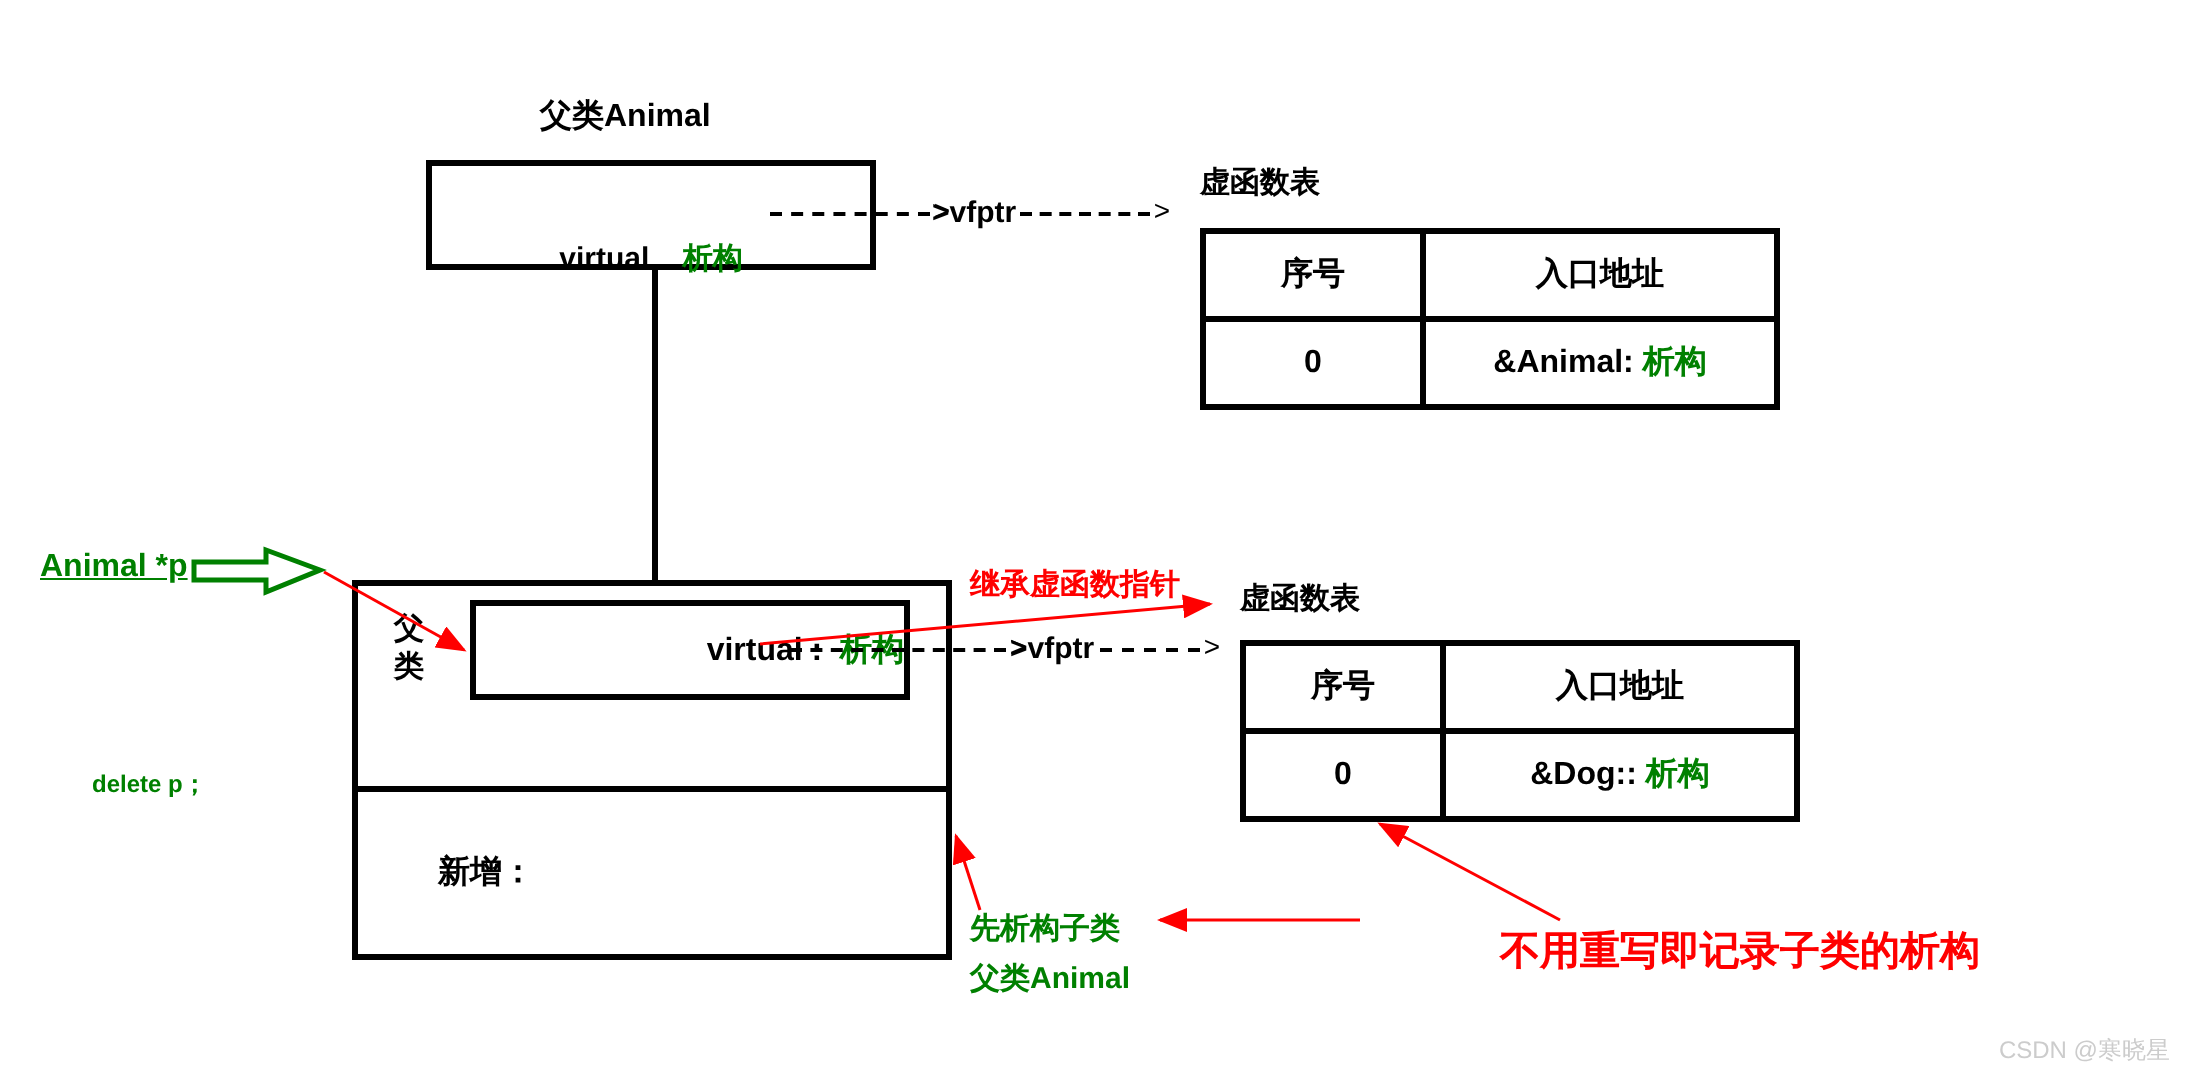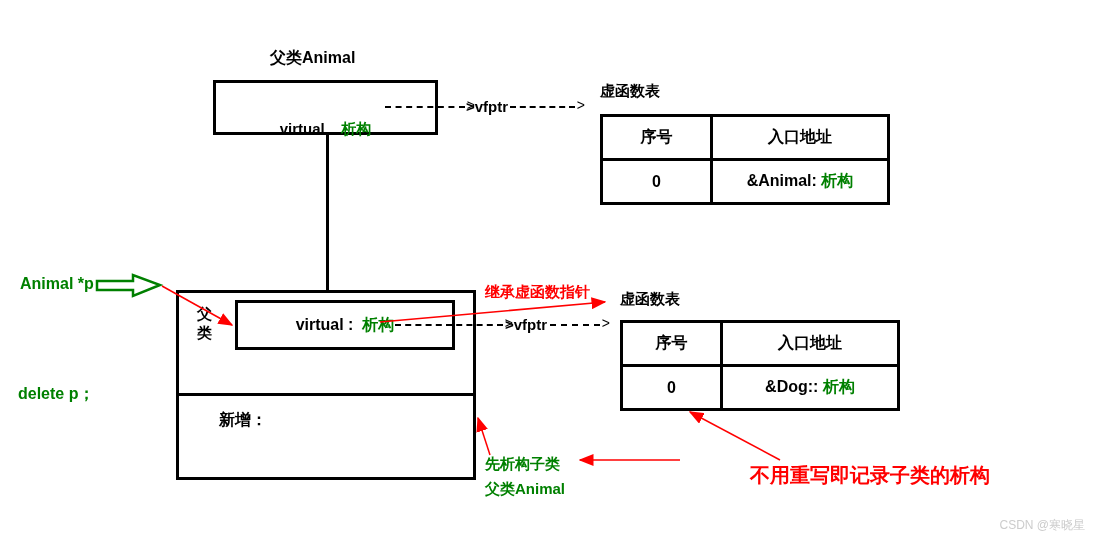--- a/index.html
+++ b/index.html
@@ -16,41 +16,41 @@
     .animal-title { left: 270px; top: 48px; font-size: 16px; }
     .animal-box { left: 213px; top: 80px; width: 225px; height: 55px; display: flex; align-items: center; justify-content: center; }
     .animal-virtual { font-size: 15px; margin-top: 44px; }
     
     
     .vline { left: 326px; top: 135px; width: 3px; height: 155px; background: #000; }
     
     
     .child-container { left: 176px; top: 290px; width: 300px; height: 190px; border: 3px solid #000; }
     .child-label { left: 197px; top: 305px; font-size: 15px; width: 16px; }
-    .child-inner-box { left: 235px; top: 300px; width: 220px; height: 50px; display: flex; align-items: center; justify-content: center; }
-    .child-new-box { position: absolute; left: 0; top: 100px; width: 100%; height: 87px; border-top: 3px solid #000; padding: 14px 40px; }
+    .child-inner-box { left: 235px; top: 300px; width: 220px; height: 50px; display: flex; align-items: center; justify-content: flex-end; }
+    .child-new-box { position: absolute; left: 0; top: 100px; width: 100%; height: 87px; border-top: 3px solid #000; padding: 30px 40px; }
     
     
     .vfptr1 { left: 466px; top: 98px; font-size: 15px; }
     .vfptr2 { left: 505px; top: 316px; font-size: 15px; }
     
     
     .vtable1-title { left: 600px; top: 82px; font-size: 15px; }
     .vtable1 { left: 600px; top: 114px; width: 290px; }
     .vtable { border-collapse: collapse; }
     .vtable td { border: 3px solid #000; padding: 10px 18px; text-align: center; font-size: 16px; font-weight: bold; }
     
     
     .vtable2-title { left: 620px; top: 290px; font-size: 15px; }
     .vtable2 { left: 620px; top: 320px; width: 280px; }
     
     
     .inherit-text { left: 485px; top: 283px; font-size: 15px; }
-    .animal-p { left: 20px; top: 275px; font-size: 16px; }
-    .delete-p { left: 18px; top: 384px; font-size: 16px; }
+    .animal-p { left: 20px; top: 275px; font-size: 16px; text-decoration: underline; }
+    .delete-p { left: 46px; top: 384px; font-size: 12px; }
     .destructor-child-text { left: 485px; top: 455px; font-size: 15px; }
     .auto-call-text { left: 485px; top: 480px; font-size: 15px; }
     .no-rewrite-text { left: 750px; top: 462px; font-size: 20px; }
     .watermark { right: 8px; bottom: 5px; font-size: 12px; color: #ccc; text-align: center; }
     
     
     .dash-arrow1 { left: 385px; top: 106px; width: 80px; border-top: 2px dashed #000; }
     .dash-arrow1::after { content: ">"; position: absolute; right: -10px; top: -11px; font-size: 14px; }
     .dash-arrow1b { left: 510px; top: 106px; width: 65px; border-top: 2px dashed #000; }
     .dash-arrow1b::after { content: ">"; position: absolute; right: -10px; top: -11px; font-size: 14px; }

